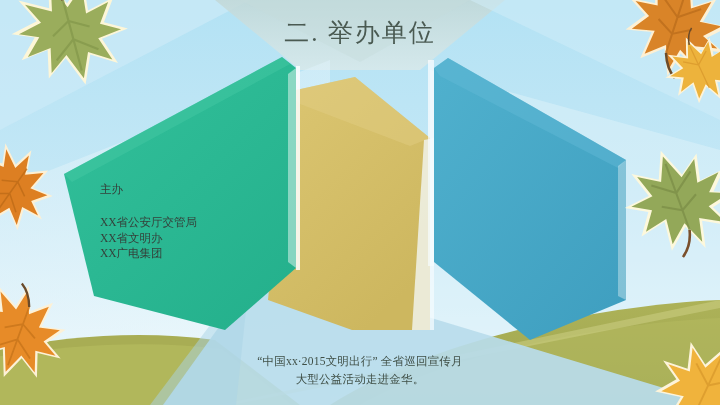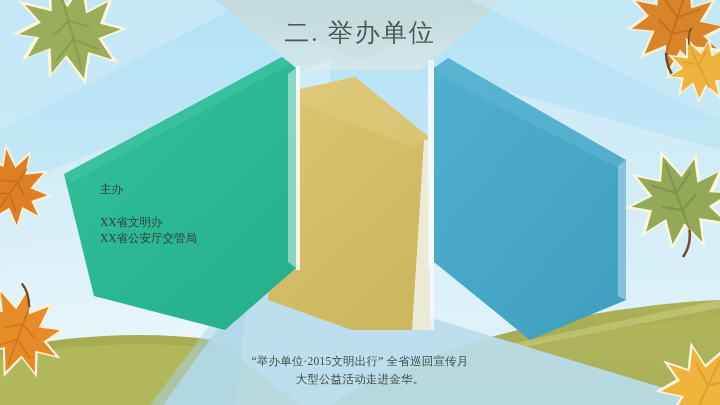--- a/index.html
+++ b/index.html
@@ -233,25 +233,26 @@
         <path d="M0,-28 L0,26 M0,-4 L-16,-16 M0,-4 L16,-16" stroke="#d99a2c" stroke-width="1.5" fill="none" opacity="0.8"></path>
       </g>
     </svg>
   </div>
 
   <div id="title">二. 举办单位</div>
 
   <div class="block" id="block-host">
     <div class="head">主办</div>
     <div class="body">
+      <div>XX省公安厅交管局</div>
       <div>XX省文明办</div>
-      <div>XX省公安厅交管局</div>
+      <div>XX广电集团</div>
     </div>
   </div>
 
 
 
   <div id="footer">
-    <div class="l1">“举办单位·2015文明出行” 全省巡回宣传月</div>
+    <div class="l1">“中国xx·2015文明出行” 全省巡回宣传月</div>
     <div class="l2">大型公益活动走进金华。</div>
   </div>
 
 </div>
 
 </body></html>

